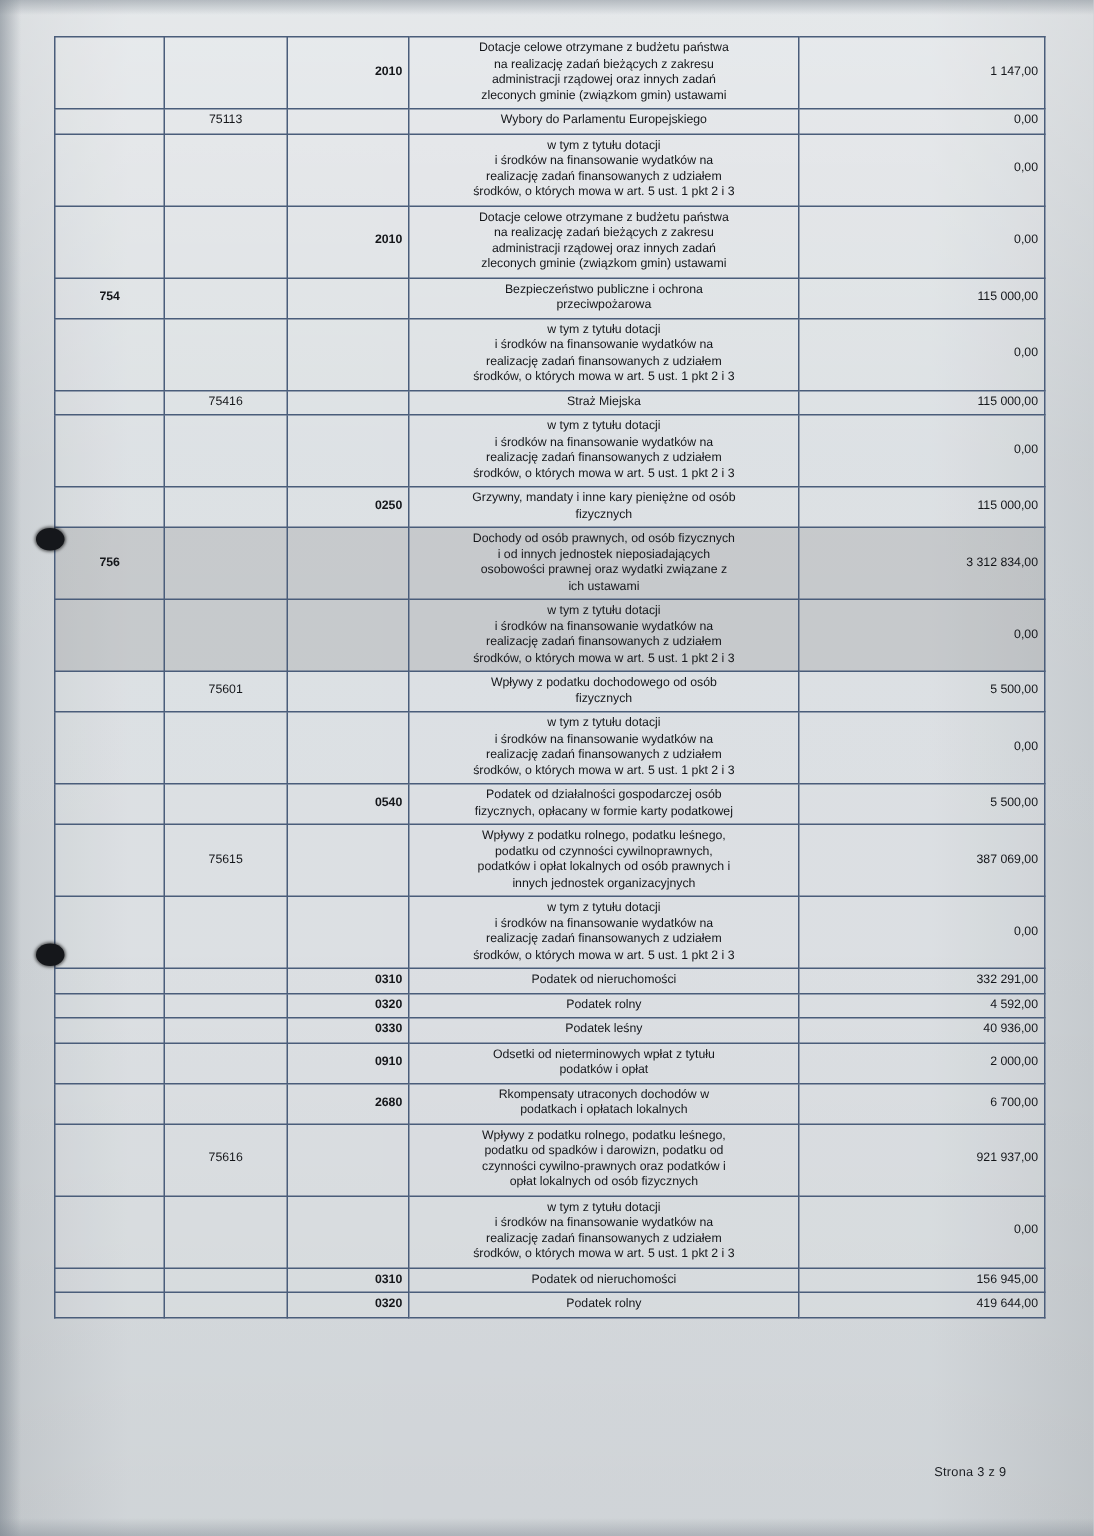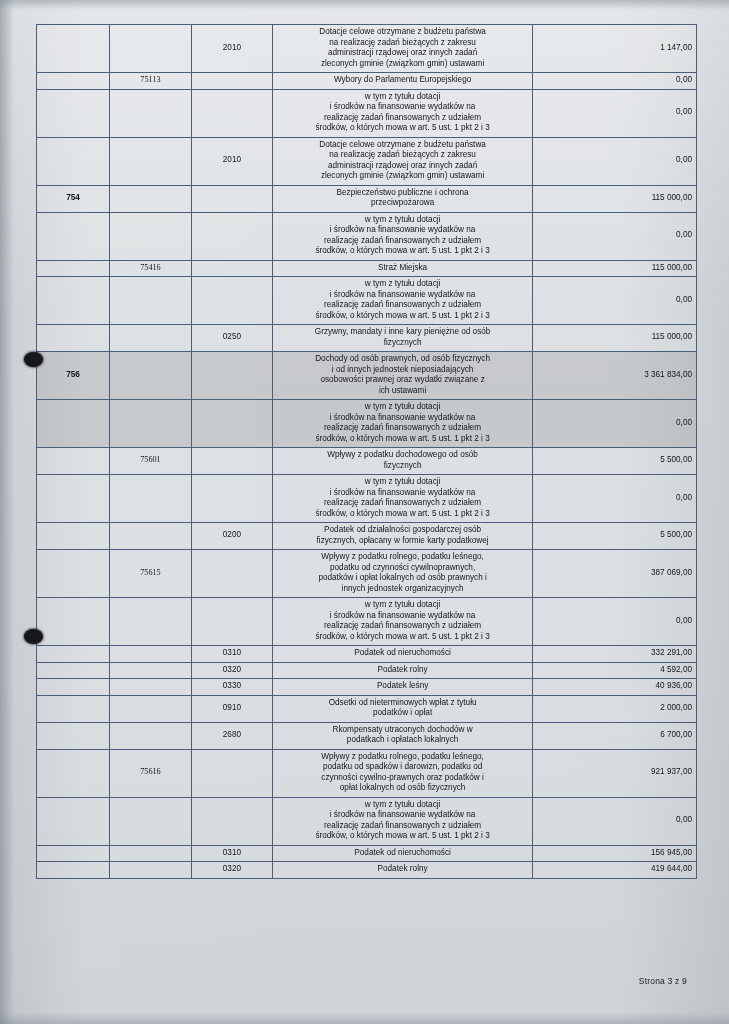--- a/index.html
+++ b/index.html
@@ -42,29 +42,29 @@
   table.budget td {
     border: 1px solid #4a5d7a;
     font-size: 8.2px;
     line-height: 1.28;
     color: #14161a;
     padding: 2px 4px 3px 4px;
     vertical-align: middle;
     background: rgba(255,255,255,0.10);
   }
   td.c-dzial   { width: 62px;  text-align: center; font-weight: bold; }
-  td.c-rozdz   { width: 70px;  text-align: center; font-family: Liberation Serif, serif; }
-  td.c-par     { width: 70px;  text-align: center; }
+  td.c-rozdz   { width: 70px;  text-align: center; }
+  td.c-par     { width: 70px;  text-align: right; font-weight: bold; }
   td.c-name    { width: 243px; text-align: center; }
   td.c-amount  { width: 150px; text-align: right; padding-right: 9px; }
   tr.shaded td { background: rgba(150,150,150,0.28); }
   .nm { white-space: pre-line; }
   .footer {
     position: absolute;
-    right: 24px;
+    right: 40px;
     top: 962px;
     font-size: 8.5px;
     color: #1a1d22;
     letter-spacing: 0.2px;
   }
   .punch {
     position: absolute;
     width: 19px;
     height: 15px;
     border-radius: 50%;
@@ -184,21 +184,21 @@
             <td class="c-amount">115 000,00</td>
           </tr>
           <tr class="shaded">
             <td class="c-dzial">756</td>
             <td class="c-rozdz"></td>
             <td class="c-par"></td>
             <td class="c-name nm">Dochody od osób prawnych, od osób fizycznych
 i od innych jednostek nieposiadających
 osobowości prawnej oraz wydatki związane z
 ich ustawami</td>
-            <td class="c-amount">3 361 834,00</td>
+            <td class="c-amount">3 312 834,00</td>
           </tr>
           <tr class="shaded">
             <td class="c-dzial"></td>
             <td class="c-rozdz"></td>
             <td class="c-par"></td>
             <td class="c-name nm">w tym z tytułu dotacji
 i środków na finansowanie wydatków na
 realizację zadań finansowanych z udziałem
 środków, o których mowa w art. 5 ust. 1 pkt 2 i 3</td>
             <td class="c-amount">0,00</td>
@@ -217,21 +217,21 @@
             <td class="c-par"></td>
             <td class="c-name nm">w tym z tytułu dotacji
 i środków na finansowanie wydatków na
 realizację zadań finansowanych z udziałem
 środków, o których mowa w art. 5 ust. 1 pkt 2 i 3</td>
             <td class="c-amount">0,00</td>
           </tr>
           <tr>
             <td class="c-dzial"></td>
             <td class="c-rozdz"></td>
-            <td class="c-par">0200</td>
+            <td class="c-par">0540</td>
             <td class="c-name nm">Podatek od działalności gospodarczej osób
 fizycznych, opłacany w formie karty podatkowej</td>
             <td class="c-amount">5 500,00</td>
           </tr>
           <tr>
             <td class="c-dzial"></td>
             <td class="c-rozdz">75615</td>
             <td class="c-par"></td>
             <td class="c-name nm">Wpływy z podatku rolnego, podatku leśnego,
 podatku od czynności cywilnoprawnych,

